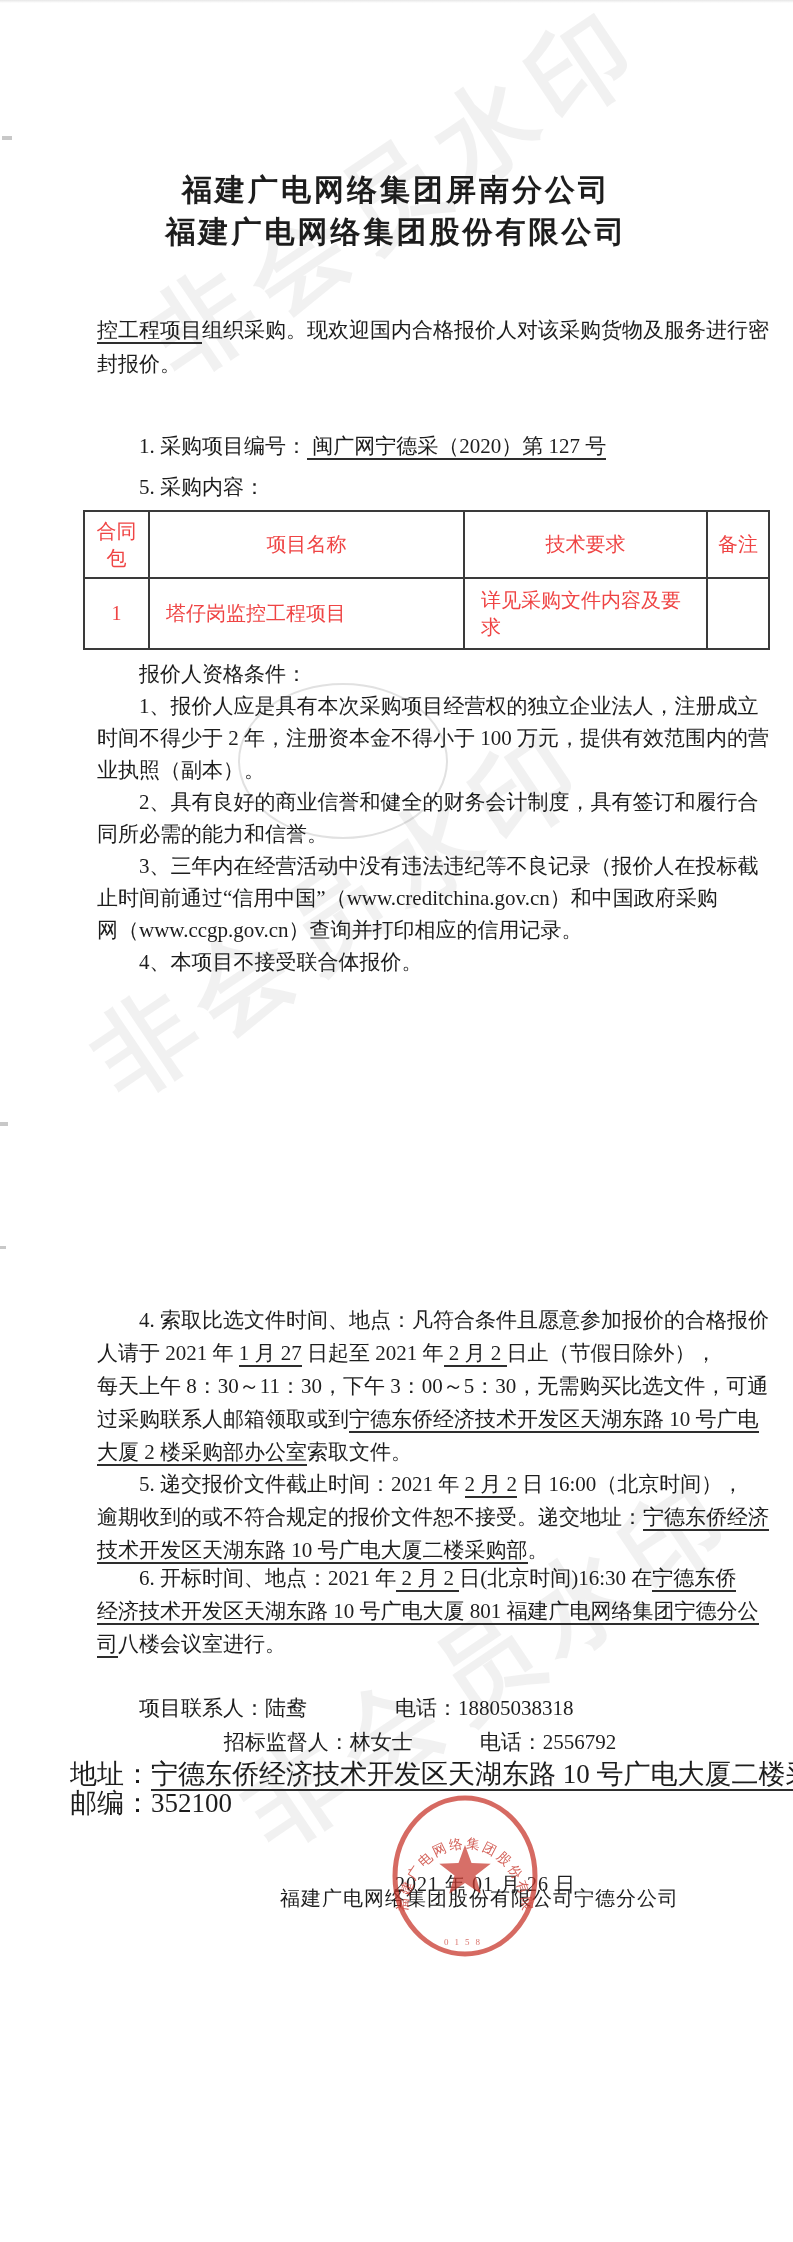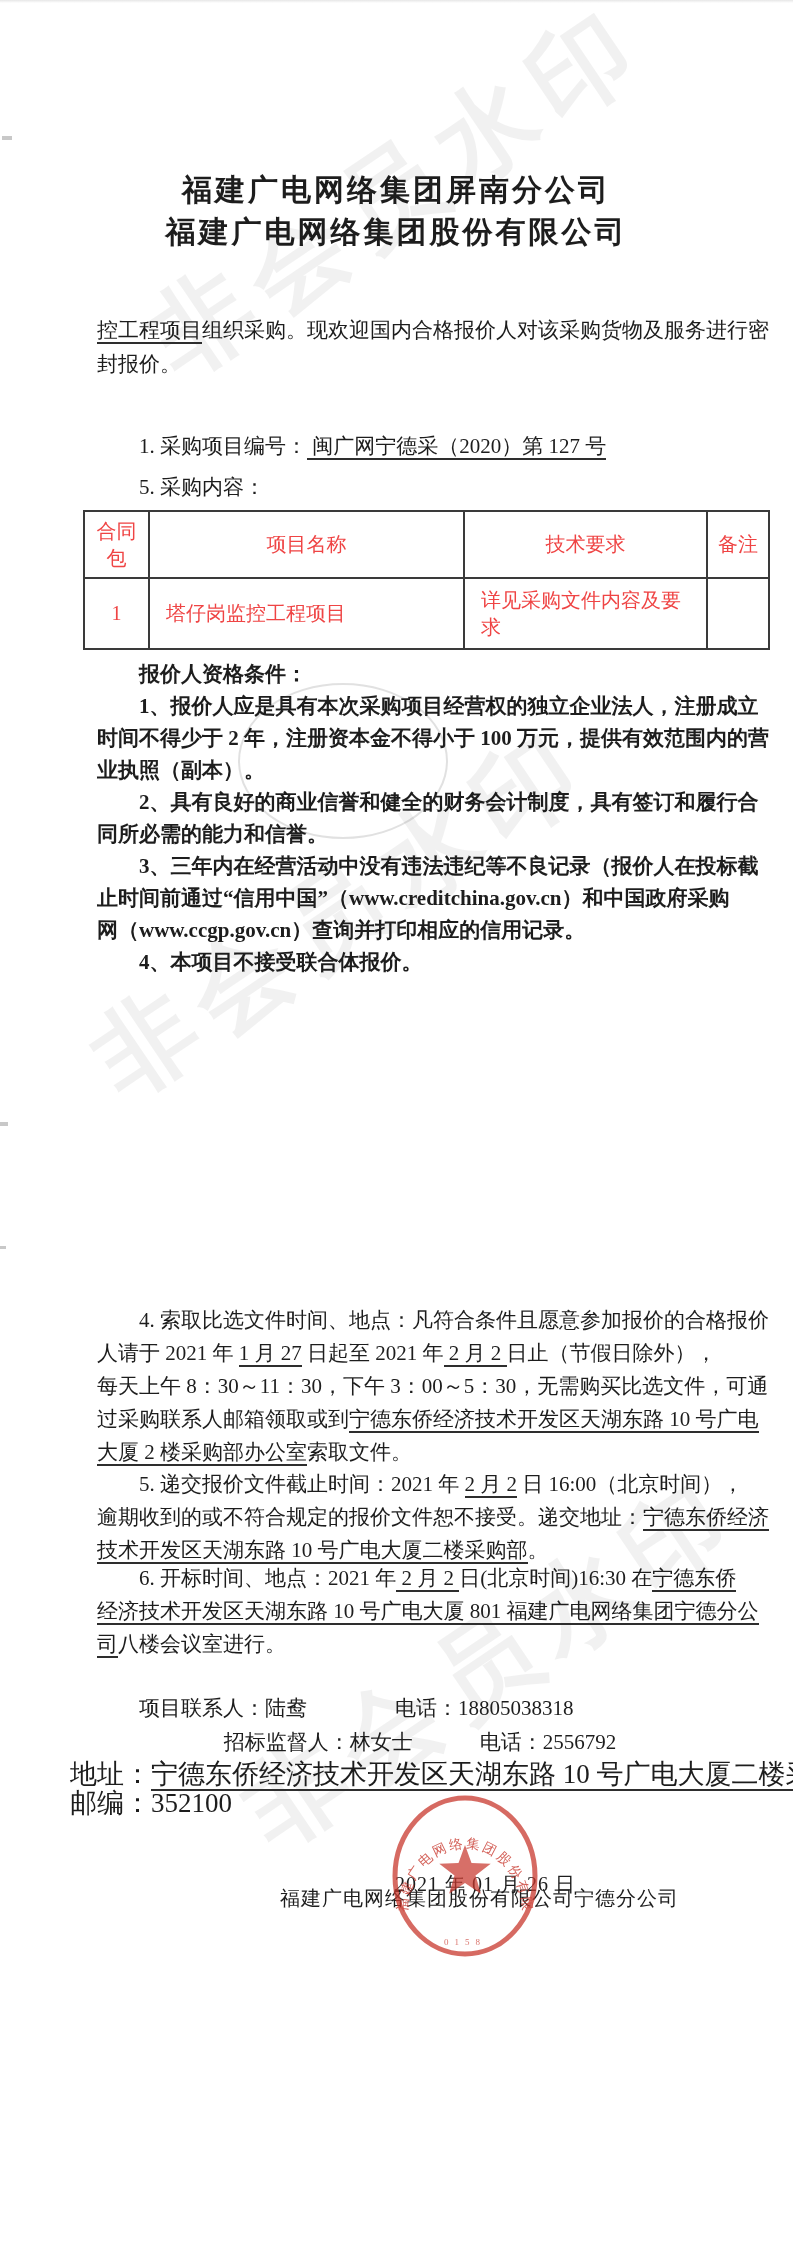--- a/index.html
+++ b/index.html
@@ -19,21 +19,21 @@
   }
   
   .title {
     position:absolute; left:0; width:793px; text-align:center;
     font-size:30px; font-weight:bold; letter-spacing:3px;
     height:40px; line-height:40px;
   }
   
   .para { position:absolute; left:97px; width:604px; }
   .ln { height:34px; line-height:34px; font-size:21px; white-space:nowrap; }
-  .lh32 .ln { height:32px; line-height:32px;font-weight:bold; }
+  .lh32 .ln { height:32px; line-height:32px; }
   .lh33 .ln { height:33px; line-height:33px; }
   .ind { padding-left:42px; }
   .u { border-bottom:2px solid #2e2e2e; }
   
   .ptable {
     position:absolute; left:83px; top:510px;
     border-collapse:collapse; table-layout:fixed;
     font-size:20px; color:#ef4444;
   }
   .ptable td {

